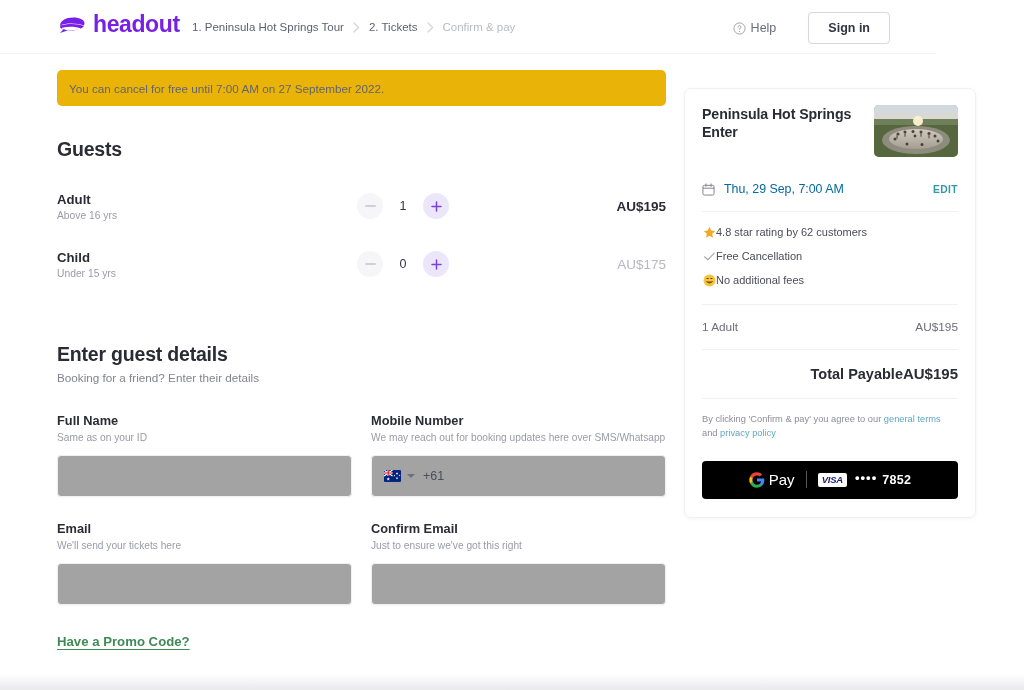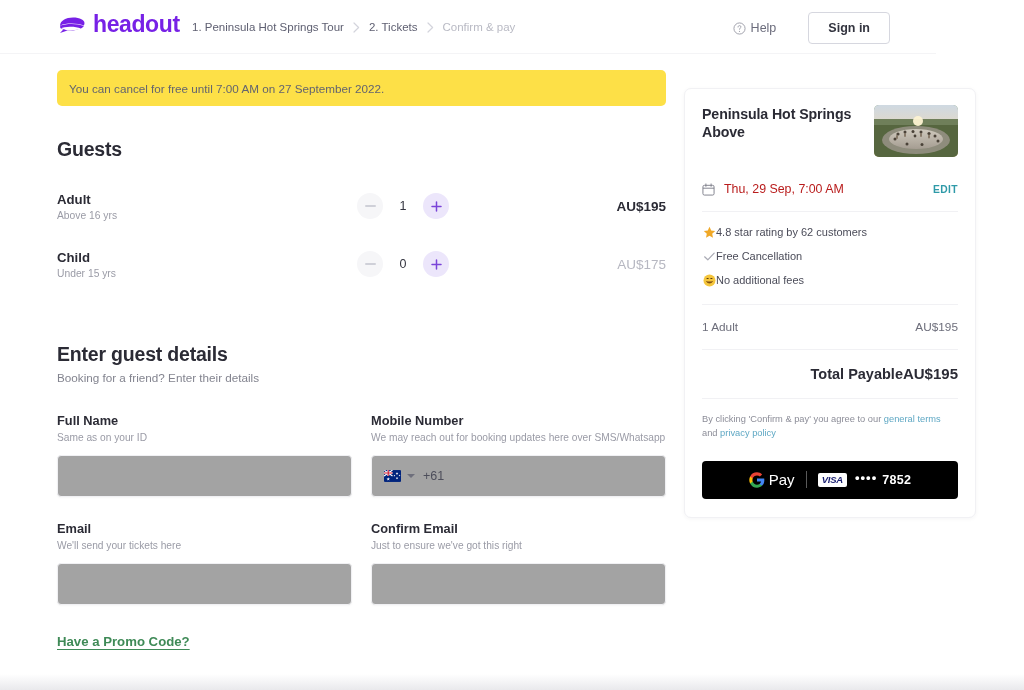--- a/index.html
+++ b/index.html
@@ -52,21 +52,21 @@
     background: #fff; color: #33343f;
     font-family: "Liberation Sans", sans-serif;
     font-size: 12.5px; font-weight: 700;
     padding: 8px 19px; cursor: pointer;
   }
 
   
   .left-col { position: absolute; left: 57px; top: 70px; width: 609px; }
 
   .cancel-banner {
-    background: #fde047; border-radius: 5px;
+    background: #eab308; border-radius: 5px;
     height: 36px; display: flex; align-items: center;
     padding: 0 12px; font-size: 11.7px; color: #63646f;
     width: 609px;
   }
 
   .section-title {
     font-size: 19.5px; font-weight: 700; color: #2b2b35;
     letter-spacing: -0.2px;
   }
   .guests-title { margin-top: 32px; }
@@ -168,21 +168,21 @@
     position: relative; background: #7e9a6e;
   }
   .thumb svg { display: block; width: 84px; height: 52px; }
 
   .date-row {
     display: flex; align-items: center; justify-content: space-between;
     margin-top: 25px;
   }
   .date-left { display: flex; align-items: center; gap: 9px; }
   .cal-icon { width: 13px; height: 13px; display:block; }
-  .date-text { font-size: 12.4px; color: #b91c1c; }
+  .date-text { font-size: 12.4px; color: #0369a1; }
   .edit-link {
     font-size: 10.3px; font-weight: 700; color: #2f9aa8;
     letter-spacing: 0.4px; cursor: pointer;
   }
 
   .divider { height: 1px; background: #f1f1f4; margin: 15px 0 0 0; }
 
   .feature-list { margin-top: 14px; }
   .feature-item {
     display: flex; align-items: flex-start; margin-bottom: 11px;
@@ -394,21 +394,21 @@
 
       <span class="promo-link">Have a Promo Code?</span>
 
       <div class="payment-title">Select your payment option</div>
     </div>
   </div>
 
   <div class="sidebar">
 
     <div class="tour-head">
-      <div class="tour-title">Peninsula Hot Springs Above</div>
+      <div class="tour-title">Peninsula Hot Springs Enter</div>
       <div class="thumb">
         <svg viewBox="0 0 84 52" preserveAspectRatio="none">
           <defs>
             <linearGradient id="sky" x1="0" y1="0" x2="0" y2="1">
               <stop offset="0%" stop-color="#cfd9e2"></stop>
               <stop offset="55%" stop-color="#e9d8bd"></stop>
               <stop offset="100%" stop-color="#d8b98a"></stop>
             </linearGradient>
             <linearGradient id="water" x1="0" y1="0" x2="0" y2="1">
               <stop offset="0%" stop-color="#cfc9bd"></stop>

